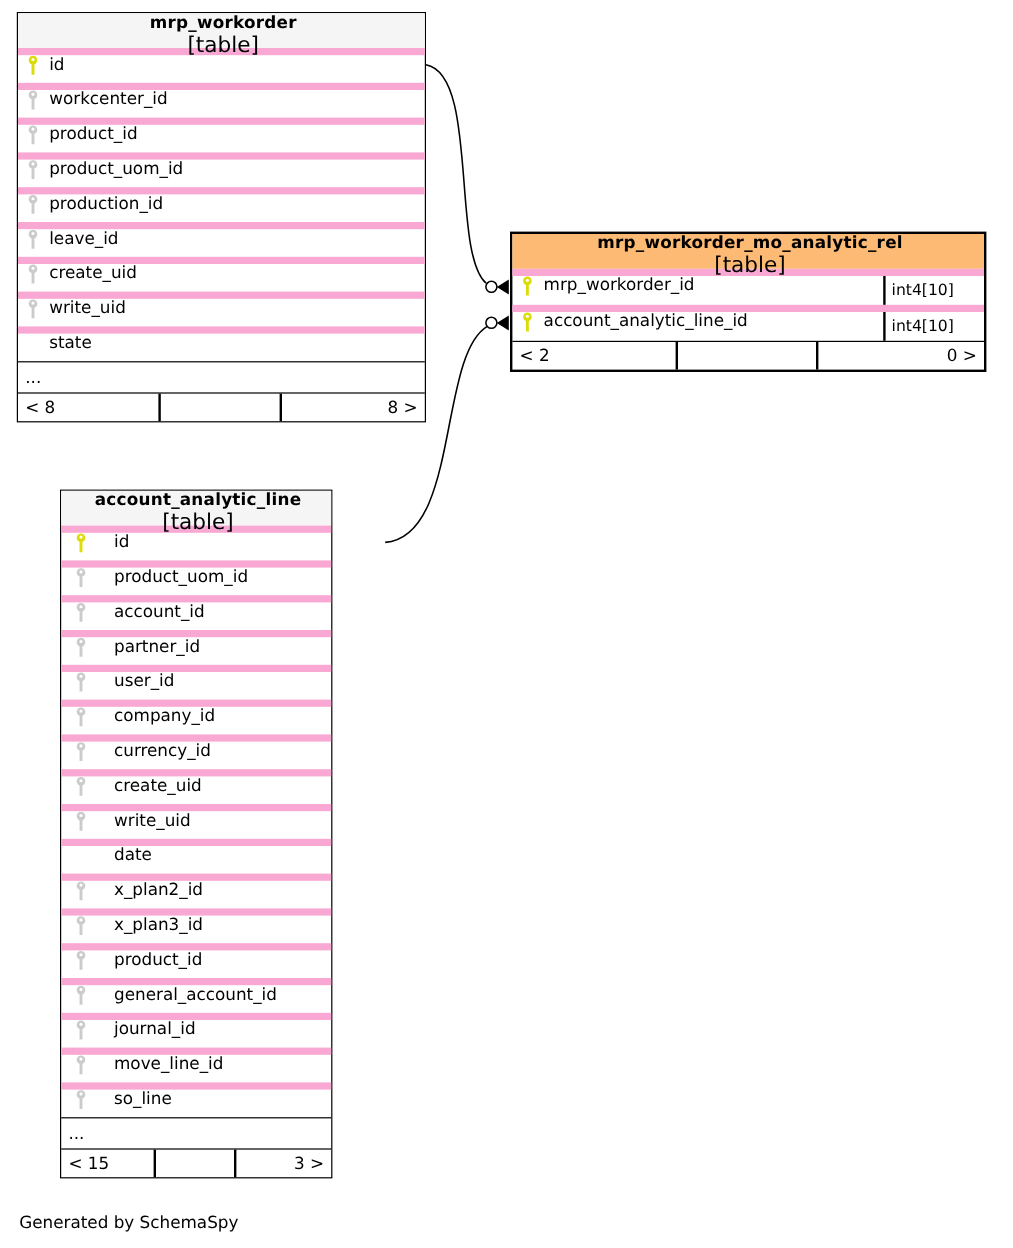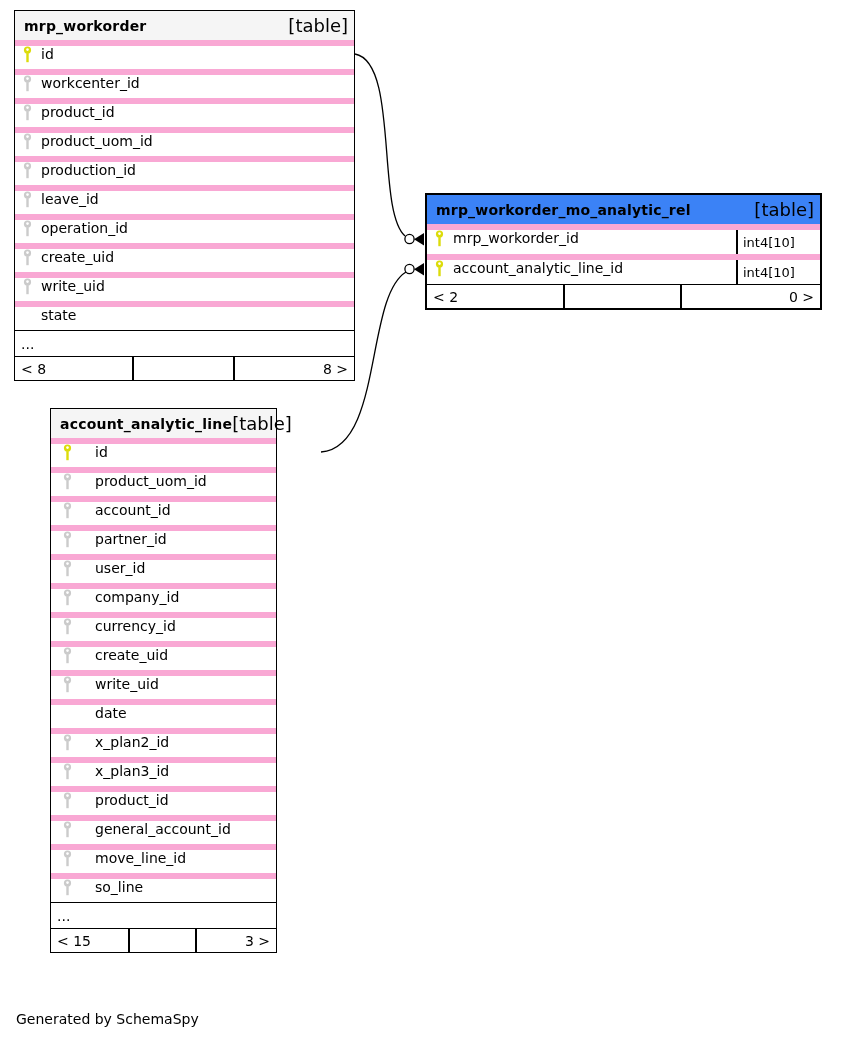--- a/index.html
+++ b/index.html
@@ -4,21 +4,21 @@
 <style>
   html, body { margin: 0; padding: 0; background: #ffffff; }
   body { font-family: "DejaVu Sans", "Liberation Sans", sans-serif; color: #000; }
   .canvas { position: relative; width: 844px; height: 1040px; background: #ffffff; overflow: hidden; }
   .edges { position: absolute; left: 0; top: 0; width: 844px; height: 1040px; pointer-events: none; }
 
   .tbl { position: absolute; background: #fff; border: 1px solid #000; box-sizing: border-box; }
   .tbl.focus { border-width: 2px; }
 
   .hdr { display: flex; justify-content: space-between; align-items: center;
-         height: 29px; padding: 0 6px 0 9px; box-sizing: border-box; }
+         height: 29px; padding: 0 6px 0 9px; box-sizing: border-box; flex-direction: column; }
   .tname { font-weight: bold; font-size: 14px; letter-spacing: 0.2px; }
   .badge { font-size: 18px; }
 
   .col-row { display: flex; align-items: flex-start; height: 29px; border-top: 6px solid #f9a8d4;
              padding-left: 8px; box-sizing: border-box; font-size: 14px; }
   .t2 .col-row { height: 30px; }
   .keyicon { width: 9px; height: 17px; display: inline-flex; flex: none; }
   .colname { margin-left: 9px; white-space: nowrap; }
   .t3 .col-row { padding-left: 12px; }
   .t3 .colname { margin-left: 23px; }
@@ -124,30 +124,20 @@
           <span class="colname">leave_id</span>
         </div>
         <div class="col-row">
           <span class="keyicon">
             <svg width="9" height="17" viewBox="0 0 9 17" xmlns="http://www.w3.org/2000/svg">
               <circle cx="4.5" cy="4.1" r="3.6" fill="#cbcbcb"></circle>
               <circle cx="4.5" cy="3.6" r="1.3" fill="#ffffff"></circle>
               <path d="M3.3 7.2 L5.7 7.2 L5.7 16.2 L3.3 16.2 Z" fill="#cbcbcb"></path>
             </svg>
           </span>
-          <span class="colname">operation_id</span>
-        </div>
-        <div class="col-row">
-          <span class="keyicon">
-            <svg width="9" height="17" viewBox="0 0 9 17" xmlns="http://www.w3.org/2000/svg">
-              <circle cx="4.5" cy="4.1" r="3.6" fill="#cbcbcb"></circle>
-              <circle cx="4.5" cy="3.6" r="1.3" fill="#ffffff"></circle>
-              <path d="M3.3 7.2 L5.7 7.2 L5.7 16.2 L3.3 16.2 Z" fill="#cbcbcb"></path>
-            </svg>
-          </span>
           <span class="colname">create_uid</span>
         </div>
         <div class="col-row">
           <span class="keyicon">
             <svg width="9" height="17" viewBox="0 0 9 17" xmlns="http://www.w3.org/2000/svg">
               <circle cx="4.5" cy="4.1" r="3.6" fill="#cbcbcb"></circle>
               <circle cx="4.5" cy="3.6" r="1.3" fill="#ffffff"></circle>
               <path d="M3.3 7.2 L5.7 7.2 L5.7 16.2 L3.3 16.2 Z" fill="#cbcbcb"></path>
             </svg>
           </span>
@@ -160,21 +150,21 @@
       </div>
     <div class="ellipsis-row">...</div>
     <div class="ftr">
       <span class="fl">&lt; 8</span>
       <span class="fm"></span>
       <span class="fr">8 &gt;</span>
     </div>
   </div>
 
   <div class="tbl t2 focus" style="left:425px; top:193px; width:397px;">
-    <div class="hdr" style="background: #3b82f6;">
+    <div class="hdr" style="background: #fdba74;">
       <span class="tname">mrp_workorder_mo_analytic_rel</span>
       <span class="badge">[table]</span>
     </div>
     <div>
         <div class="col-row">
           <span class="keyicon">
             <svg width="9" height="17" viewBox="0 0 9 17" xmlns="http://www.w3.org/2000/svg">
               <circle cx="4.5" cy="4.1" r="3.6" fill="#dcdc0a"></circle>
               <circle cx="4.5" cy="3.6" r="1.3" fill="#ffffff"></circle>
               <path d="M3.3 7.2 L5.7 7.2 L5.7 16.2 L3.3 16.2 Z" fill="#dcdc0a"></path>
@@ -334,20 +324,30 @@
         </div>
         <div class="col-row">
           <span class="keyicon">
             <svg width="9" height="17" viewBox="0 0 9 17" xmlns="http://www.w3.org/2000/svg">
               <circle cx="4.5" cy="4.1" r="3.6" fill="#cbcbcb"></circle>
               <circle cx="4.5" cy="3.6" r="1.3" fill="#ffffff"></circle>
               <path d="M3.3 7.2 L5.7 7.2 L5.7 16.2 L3.3 16.2 Z" fill="#cbcbcb"></path>
             </svg>
           </span>
           <span class="colname">general_account_id</span>
+        </div>
+        <div class="col-row">
+          <span class="keyicon">
+            <svg width="9" height="17" viewBox="0 0 9 17" xmlns="http://www.w3.org/2000/svg">
+              <circle cx="4.5" cy="4.1" r="3.6" fill="#cbcbcb"></circle>
+              <circle cx="4.5" cy="3.6" r="1.3" fill="#ffffff"></circle>
+              <path d="M3.3 7.2 L5.7 7.2 L5.7 16.2 L3.3 16.2 Z" fill="#cbcbcb"></path>
+            </svg>
+          </span>
+          <span class="colname">journal_id</span>
         </div>
         <div class="col-row">
           <span class="keyicon">
             <svg width="9" height="17" viewBox="0 0 9 17" xmlns="http://www.w3.org/2000/svg">
               <circle cx="4.5" cy="4.1" r="3.6" fill="#cbcbcb"></circle>
               <circle cx="4.5" cy="3.6" r="1.3" fill="#ffffff"></circle>
               <path d="M3.3 7.2 L5.7 7.2 L5.7 16.2 L3.3 16.2 Z" fill="#cbcbcb"></path>
             </svg>
           </span>
           <span class="colname">move_line_id</span>

